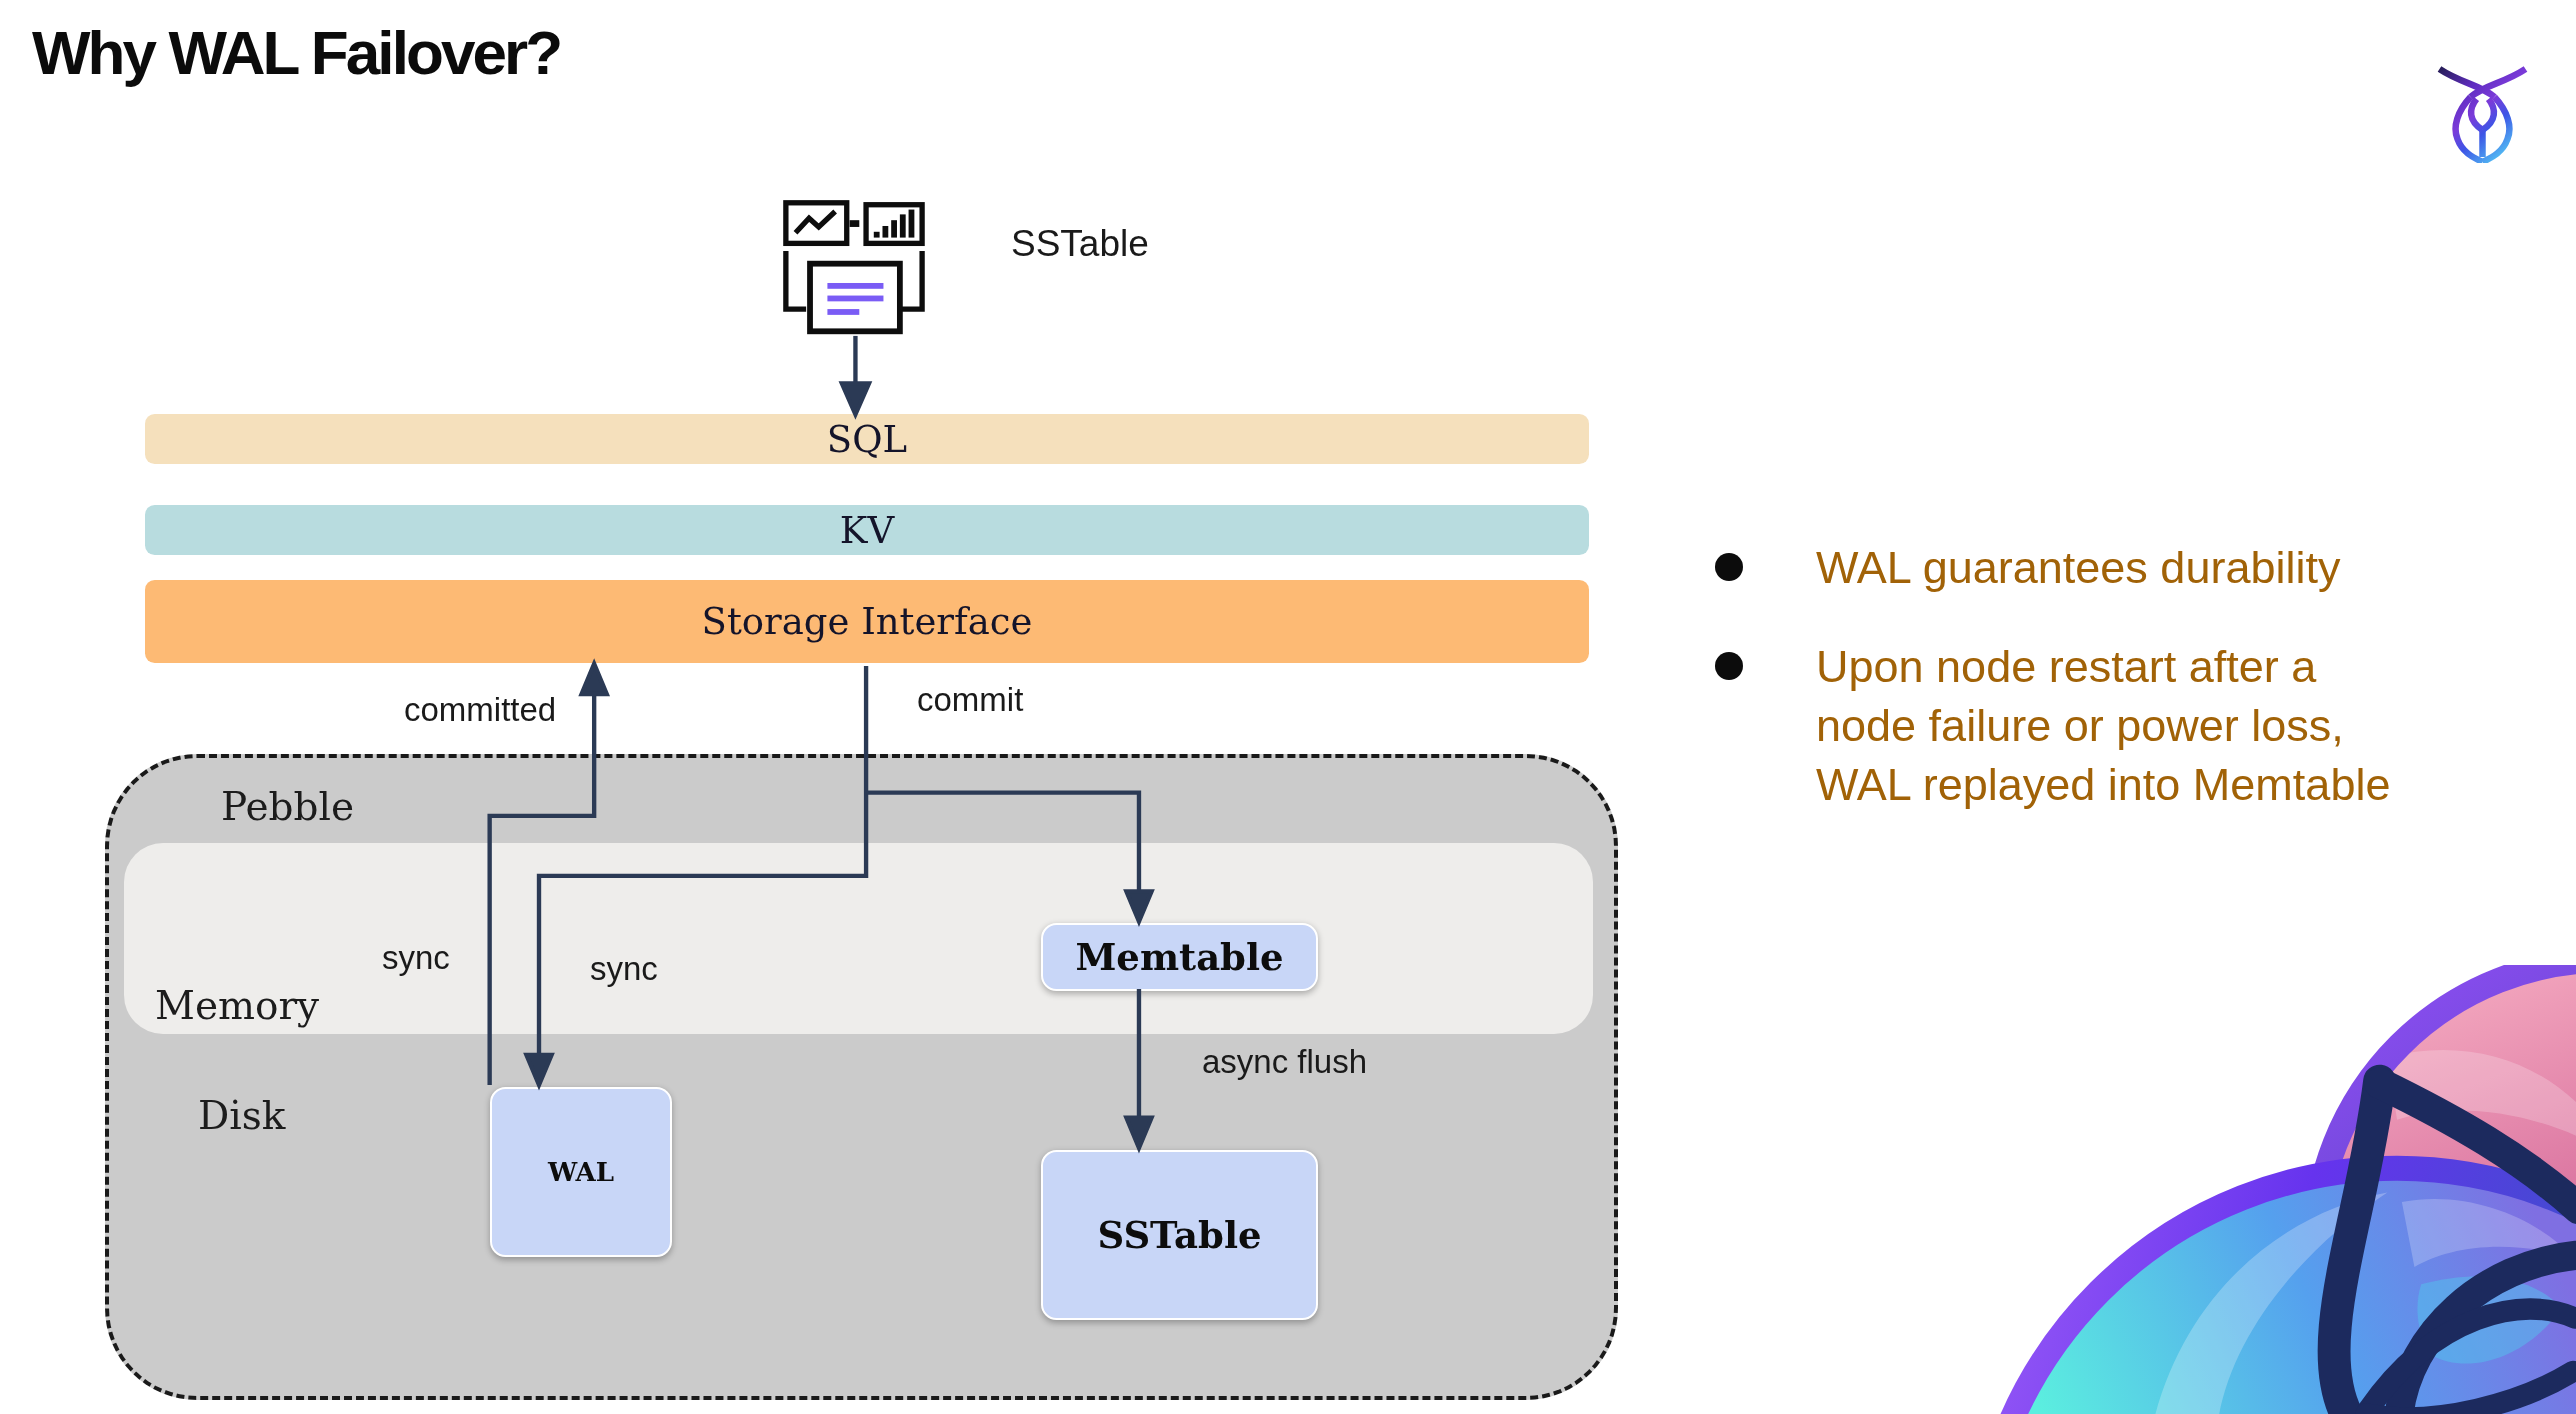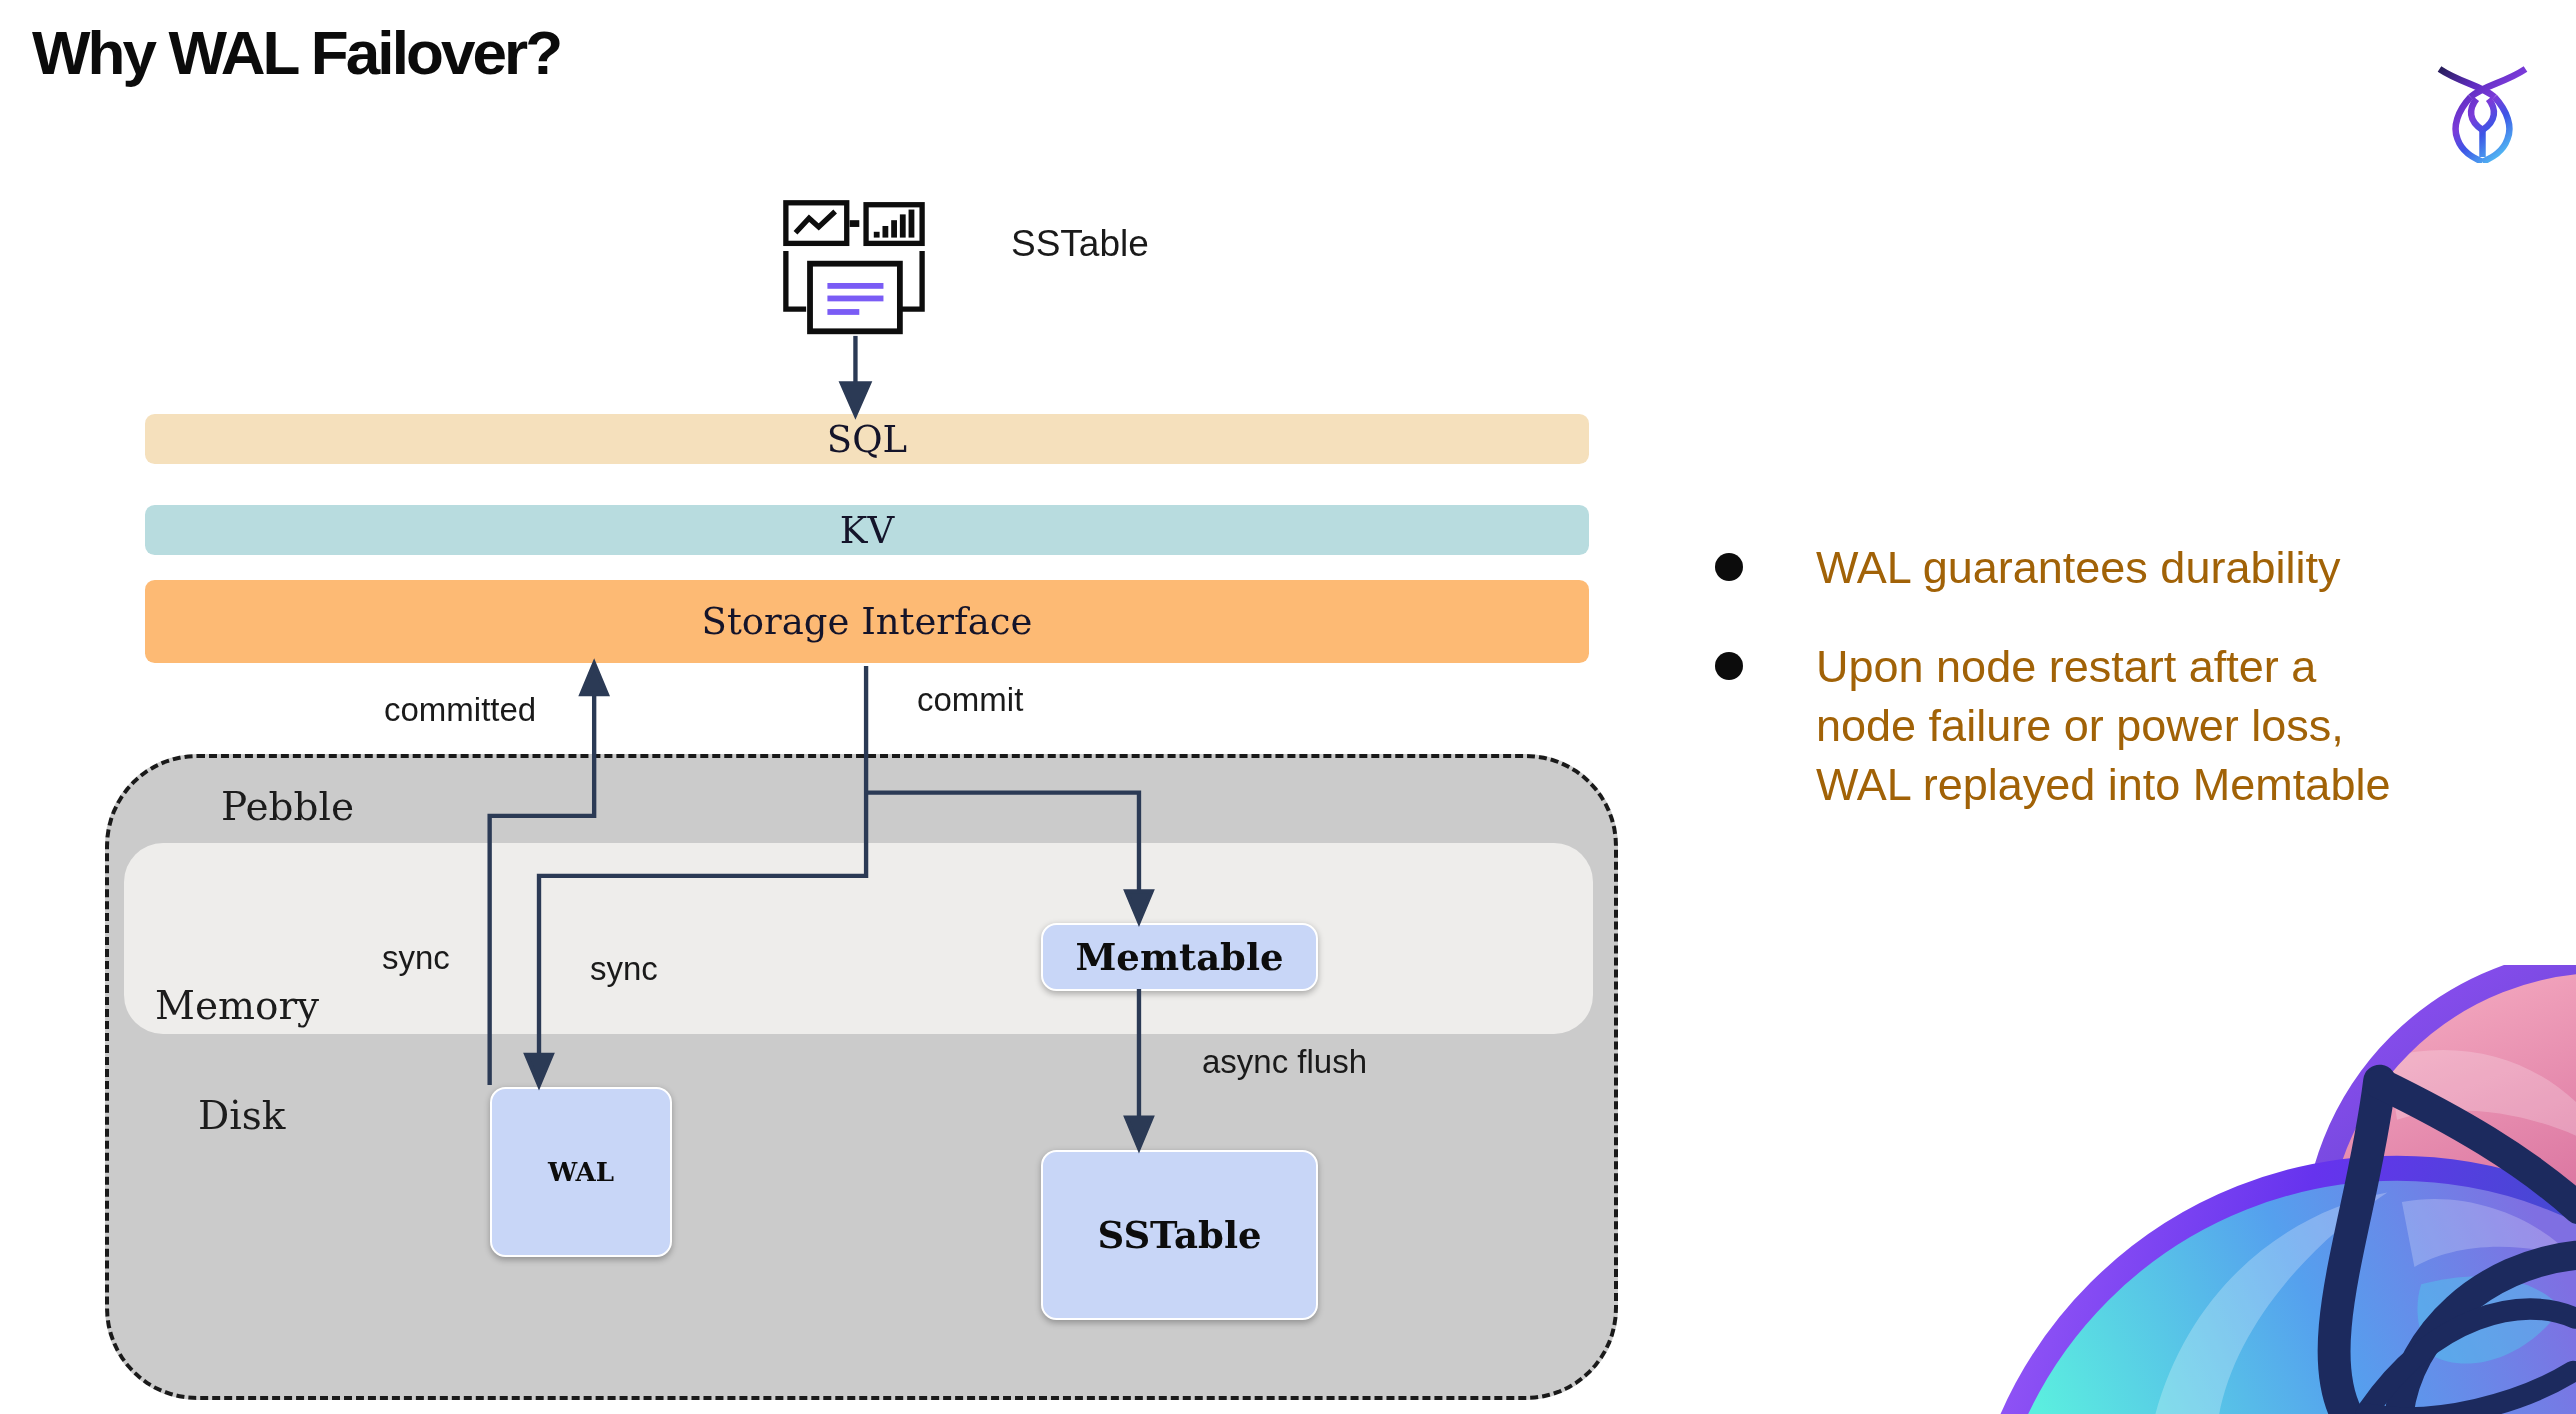--- a/index.html
+++ b/index.html
@@ -52,21 +52,21 @@
     box-shadow:0 2.9px 6.8px rgba(0,0,0,.28);
     display:flex;align-items:center;justify-content:center;
     font-family:"DejaVu Serif", serif;font-weight:bold;
     font-size:37px;color:#0d0d0d;box-sizing:border-box;margin-left:38px;
   }
   .node-wal{left:452px;top:1087px;width:182px;height:170px;font-size:26px;}
   .node-memtable{left:1003px;top:923px;width:277px;height:68px;}
   .node-sstable{left:1003px;top:1150px;width:277px;height:170px;}
   
   .edge-label{font-size:33px;color:#1a1a1a;}
-  .lbl-committed{left:384px;top:691px;}
+  .lbl-committed{left:404px;top:691px;}
   .lbl-commit{left:917px;top:681px;}
   .lbl-sync1{left:382px;top:939px;}
   .lbl-sync2{left:590px;top:950px;}
   .lbl-async{left:1202px;top:1043px;}
   .lbl-client{left:1011px;top:223px;font-size:37px;}
   
   .flow-arrows{left:0;top:0;pointer-events:none;}
   .client-icon{left:780px;top:197px;}
   .brand-logo{left:2432px;top:43px;}
   .corner-art{right:0;bottom:0;}

